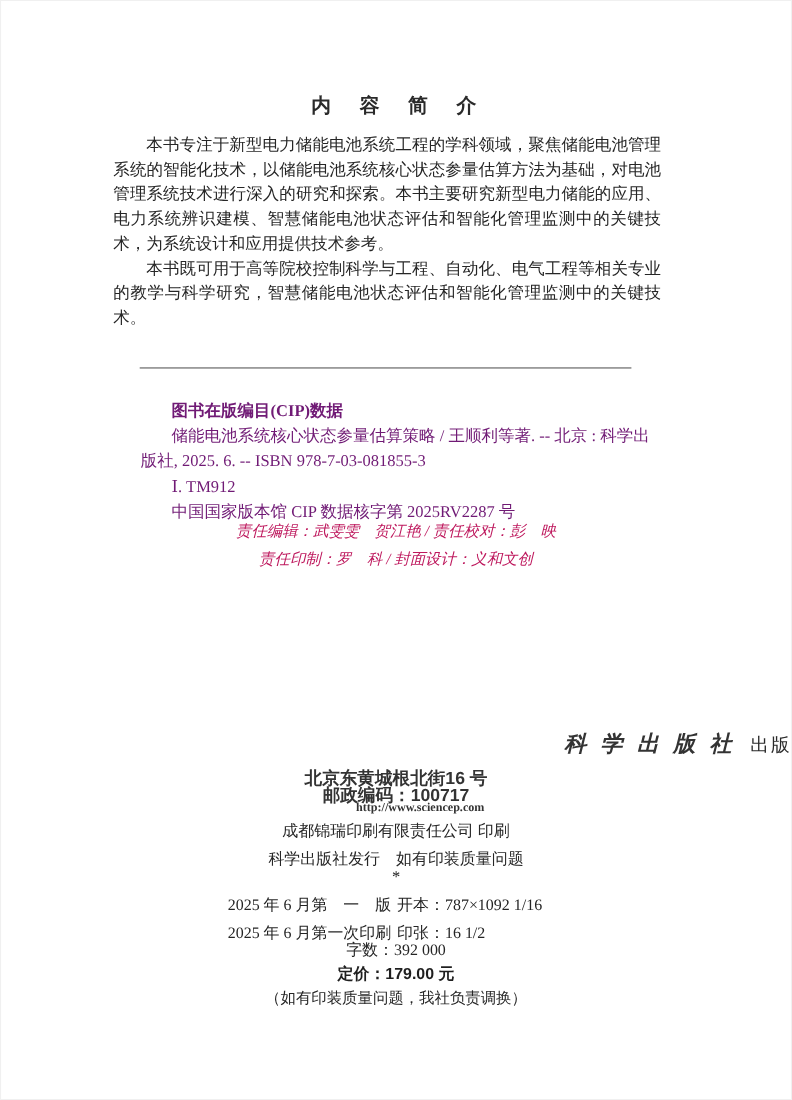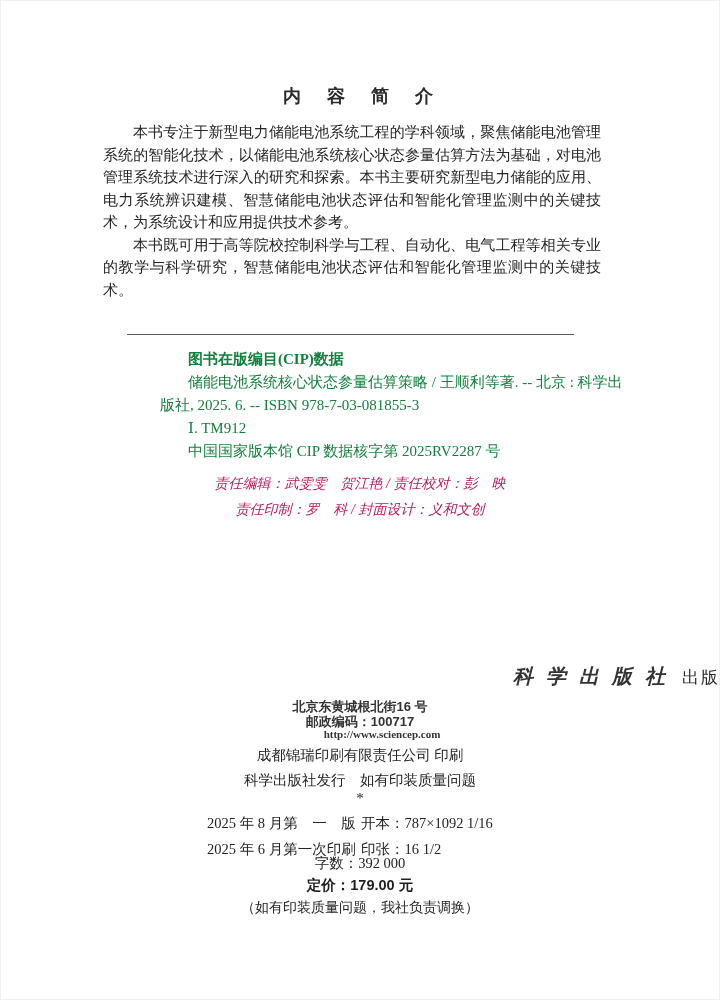--- a/index.html
+++ b/index.html
@@ -40,25 +40,24 @@
   
   .rule {
     position: absolute;
     top: 334px; left: 127px; width: 447px;
     border-top: 1px solid #5a5a5a;
   }
 
   
   .cip {
     position: absolute;
-    top: 348px; left: 128px; width: 470px;
+    top: 363px; left: 128px; width: 470px;
     font-size: 15px;
     line-height: 23px;
-    color: #15803d;
-    margin-left: 32px;
+    color: #701a75;
   }
   .cip .cip-heading { font-weight: 700; padding-left: 28px; }
   .cip .indent { padding-left: 28px; }
   .cip div { white-space: nowrap; }
 
   
   .credits {
     position: absolute;
     top: 471px; left: 0; width: 720px;
     text-align: center;
@@ -85,21 +84,21 @@
   .press-suffix {
     font-size: 17px;
     letter-spacing: 2px;
     color: #2a2a2a;
   }
   .press-address, .press-postcode {
     position: absolute;
     left: 0; width: 720px;
     text-align: center;
     font-family: "Liberation Sans", "DejaVu Sans", sans-serif;
-    font-size: 13px;
+    font-size: 16px;
     font-weight: 600;
     color: #333;
   }
   .press-address { top: 698px; }
   .press-postcode { top: 713px; }
   .press-url {
     position: absolute;
     top: 728px; left: 0; width: 720px;
     text-align: center;
     font-size: 11px;
@@ -194,21 +193,21 @@
 
   <div class="press-address">北京东黄城根北街16 号</div>
   <div class="press-postcode">邮政编码：100717</div>
   <div class="press-url">http://www.sciencep.com</div>
 
   <div class="printer-line">成都锦瑞印刷有限责任公司 印刷</div>
   <div class="distribution-line">科学出版社发行　如有印装质量问题</div>
   <div class="star-separator">*</div>
 
   <div class="edition">
-    <div>2025 年 8 月第　一　版</div>
+    <div>2025 年 6 月第　一　版</div>
     <div>开本：787×1092  1/16</div>
     <div>2025 年 6 月第一次印刷</div>
     <div>印张：16 1/2</div>
   </div>
 
   <div class="word-count">字数：392 000</div>
   <div class="price-line">定价：179.00 元</div>
   <div class="quality-note">（如有印装质量问题，我社负责调换）</div>
 
 </div>

